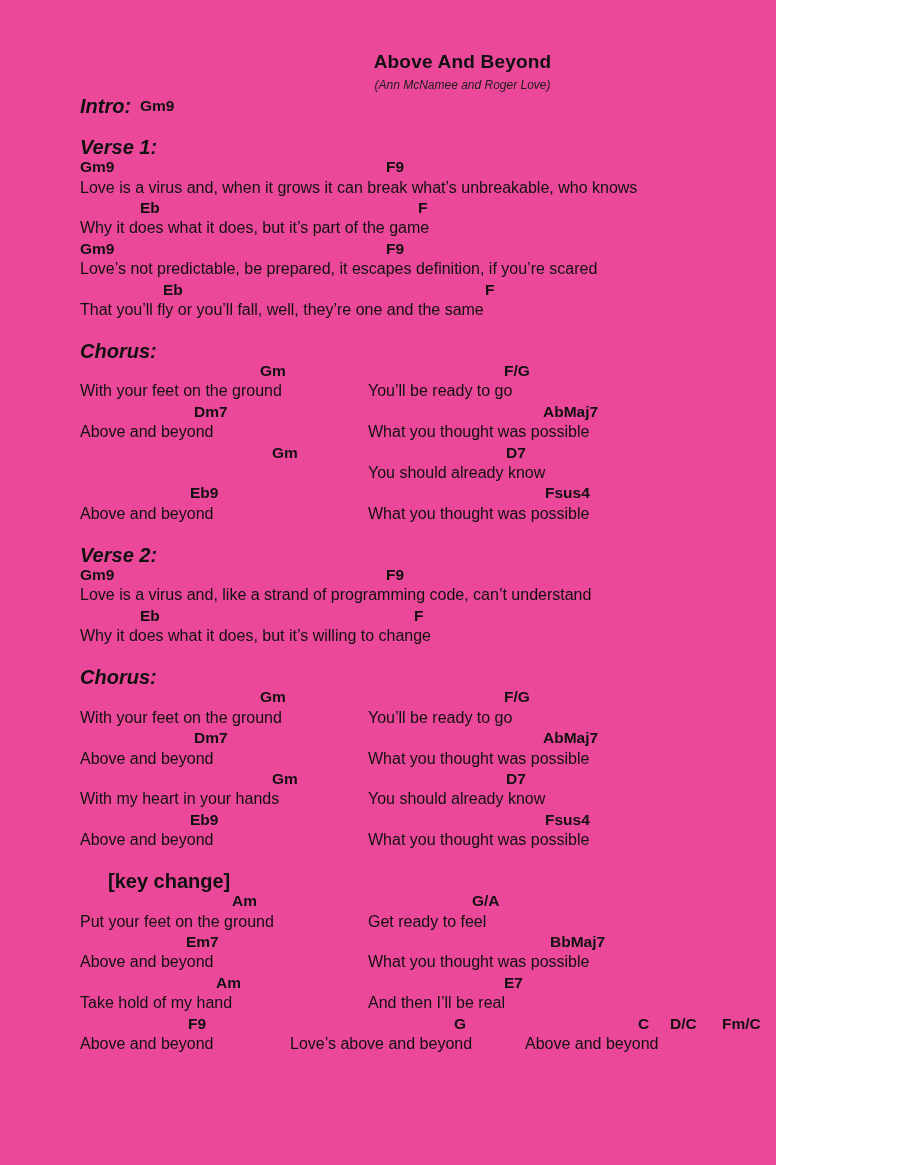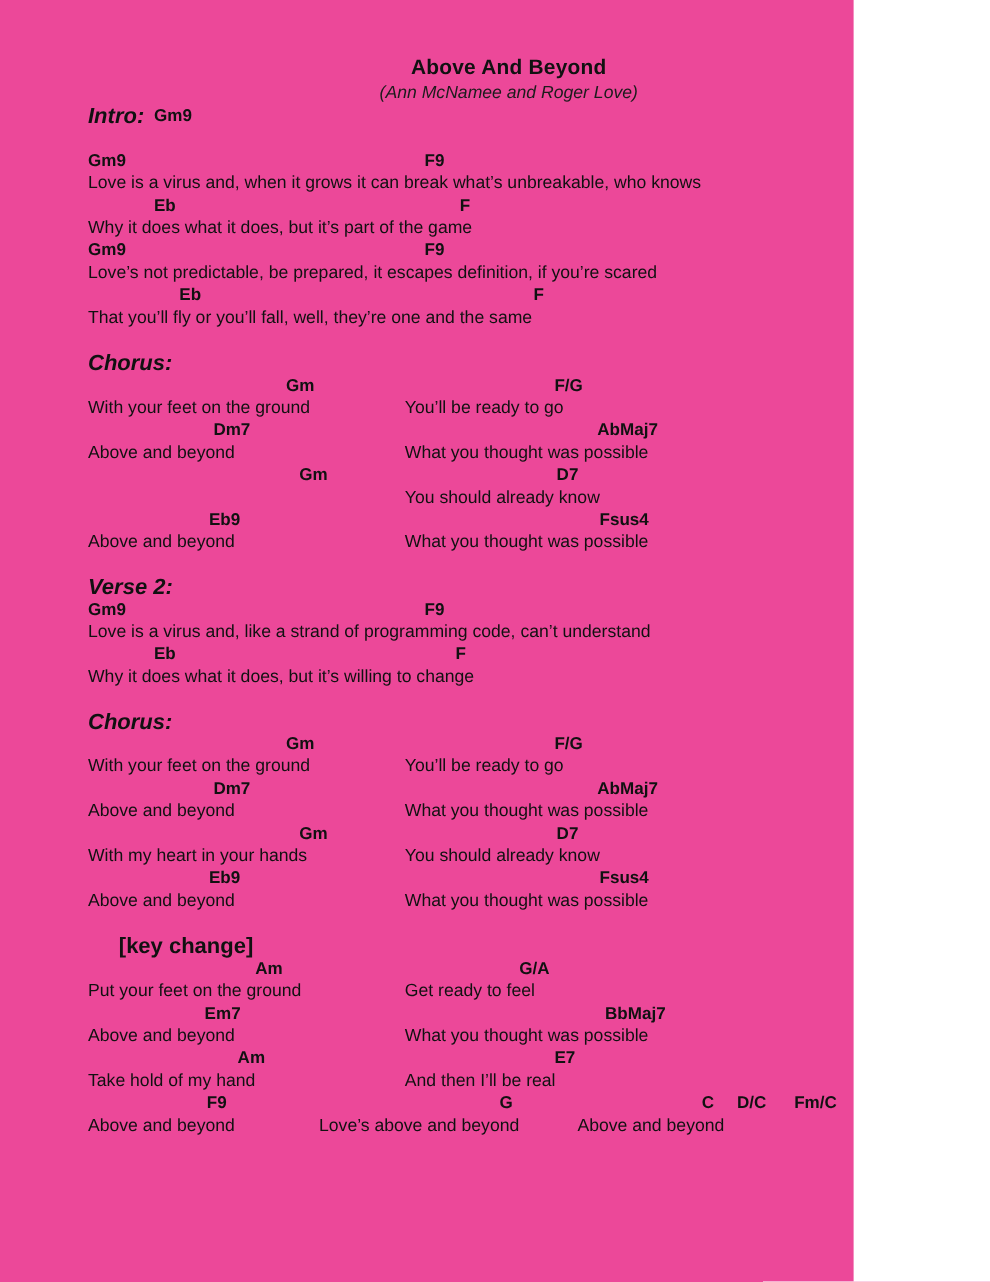--- a/index.html
+++ b/index.html
@@ -20,21 +20,21 @@
     text-align: center;
   }
   .title {
     font-size: 19px;
     font-weight: 700;
     letter-spacing: 0.2px;
     height: 26px;
     line-height: 24px;
   }
   .subtitle {
-    font-size: 16px;
+    font-size: 12px;
     font-style: italic;
     height: 20px;
     line-height: 18px;
     color: #1c1c1c;
   }
   .content {
     position: absolute;
     left: 80px;
     top: 96px;
     width: 790px;
@@ -60,20 +60,23 @@
     <div class="subtitle">(Ann McNamee and Roger Love)</div>
   </div>
   <div class="content" id="song-content">
     <div class="line">
       <span class="seg heading italic" style="left:0px">Intro:</span>
       <span class="seg chord" style="left:60px">Gm9</span>
     </div>
 
   <div class="line"></div>
       <div class="line">
+        <span class="seg heading italic" style="left: 0px;">Verse 1:</span>
+      </div>
+      <div class="line">
         <span class="seg chord" style="left: 0px;">Gm9</span>
         <span class="seg chord" style="left: 306px;">F9</span>
       </div>
       <div class="line">
         <span class="seg lyric" style="left: 0px;">Love is a virus and, when it grows it can break what’s unbreakable, who knows</span>
       </div>
       <div class="line">
         <span class="seg chord" style="left: 60px;">Eb</span>
         <span class="seg chord" style="left: 338px;">F</span>
       </div>

